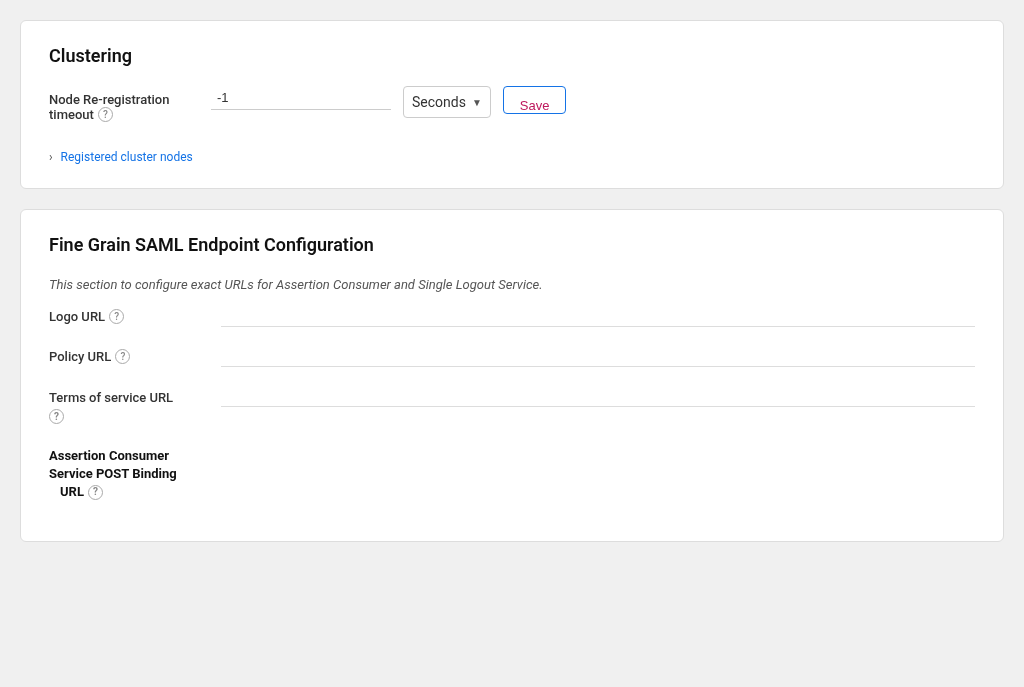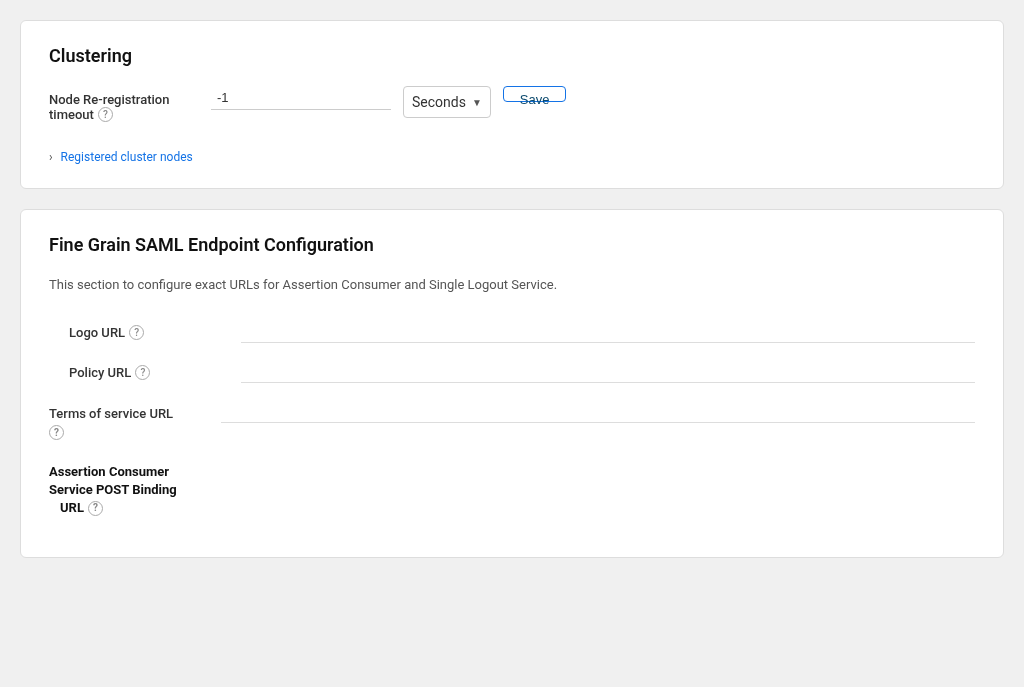--- a/index.html
+++ b/index.html
@@ -102,26 +102,26 @@
     }
 
     .chevron-icon {
       font-size: 10px;
       color: #555;
     }
 
     .btn-save {
       border: 1px solid #1473e6;
       background: #fff;
-      color: #0c4a6e;
-      padding: 5px 16px;
+      color: #be185d;
+      padding: 11px 16px;
       border-radius: 4px;
       font-size: 13px;
       cursor: pointer;
-      height: 16px;
+      height: 28px;
       font-weight: 500;
     }
 
     .cluster-link-row {
       display: flex;
       align-items: center;
       gap: 8px;
       margin-top: 28px;
     }
 
@@ -134,31 +134,31 @@
     .cluster-link {
       color: #1473e6;
       text-decoration: none;
       font-size: 12px;
       cursor: pointer;
     }
 
     .description-text {
       font-size: 13px;
       color: #555;
-      margin-bottom: 24px;
+      margin-bottom: 8px;
       line-height: 1.5;
+      font-style: italic;
     }
 
     .form-label-wide {
       min-width: 160px;
       font-size: 13px;
       font-weight: 500;
       color: #333;
       padding-top: 6px;
-      margin-left: 20px;
     }
 
     .full-input {
       flex: 1;
       border: none;
       border-bottom: 1px solid #ddd;
       padding: 4px 6px;
       font-size: 13px;
       outline: none;
       background: transparent;

